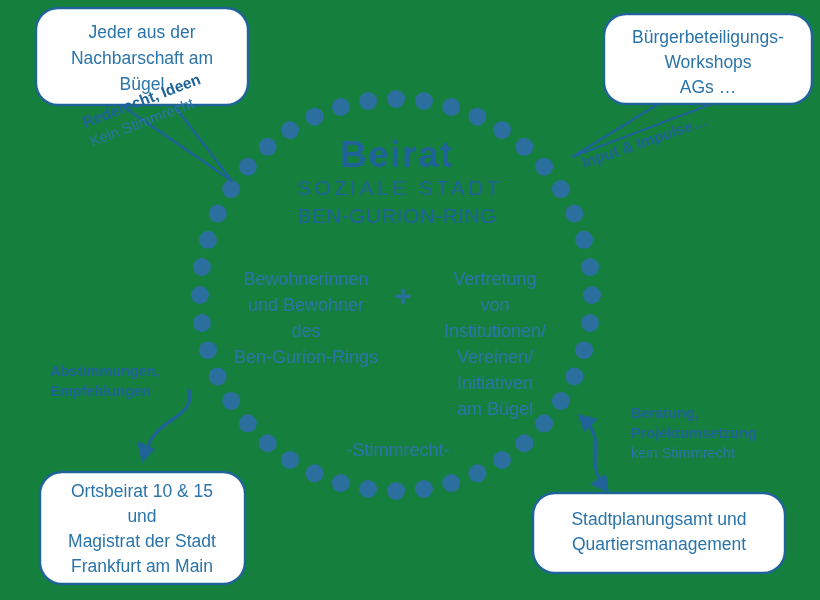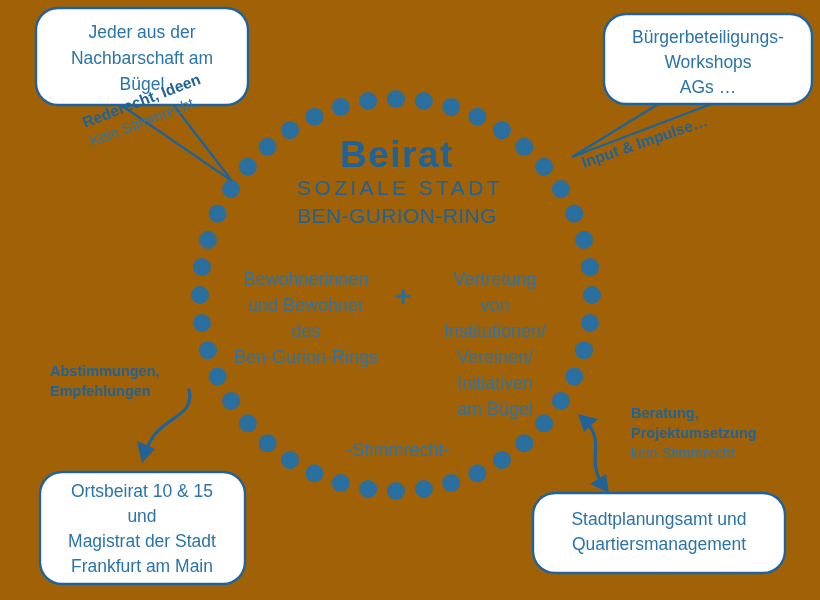--- a/index.html
+++ b/index.html
@@ -11,21 +11,21 @@
   body {
     width: 820px;
     height: 600px;
     overflow: hidden;
     font-family: "Liberation Sans", sans-serif;
   }
   #diagram-root {
     position: relative;
     width: 820px;
     height: 600px;
-    background: #a16207;
+    background: #15803d;
   }
   svg.stage {
     position: absolute;
     top: 0;
     left: 0;
     width: 820px;
     height: 600px;
   }
   text {
     font-family: "Liberation Sans", sans-serif;

